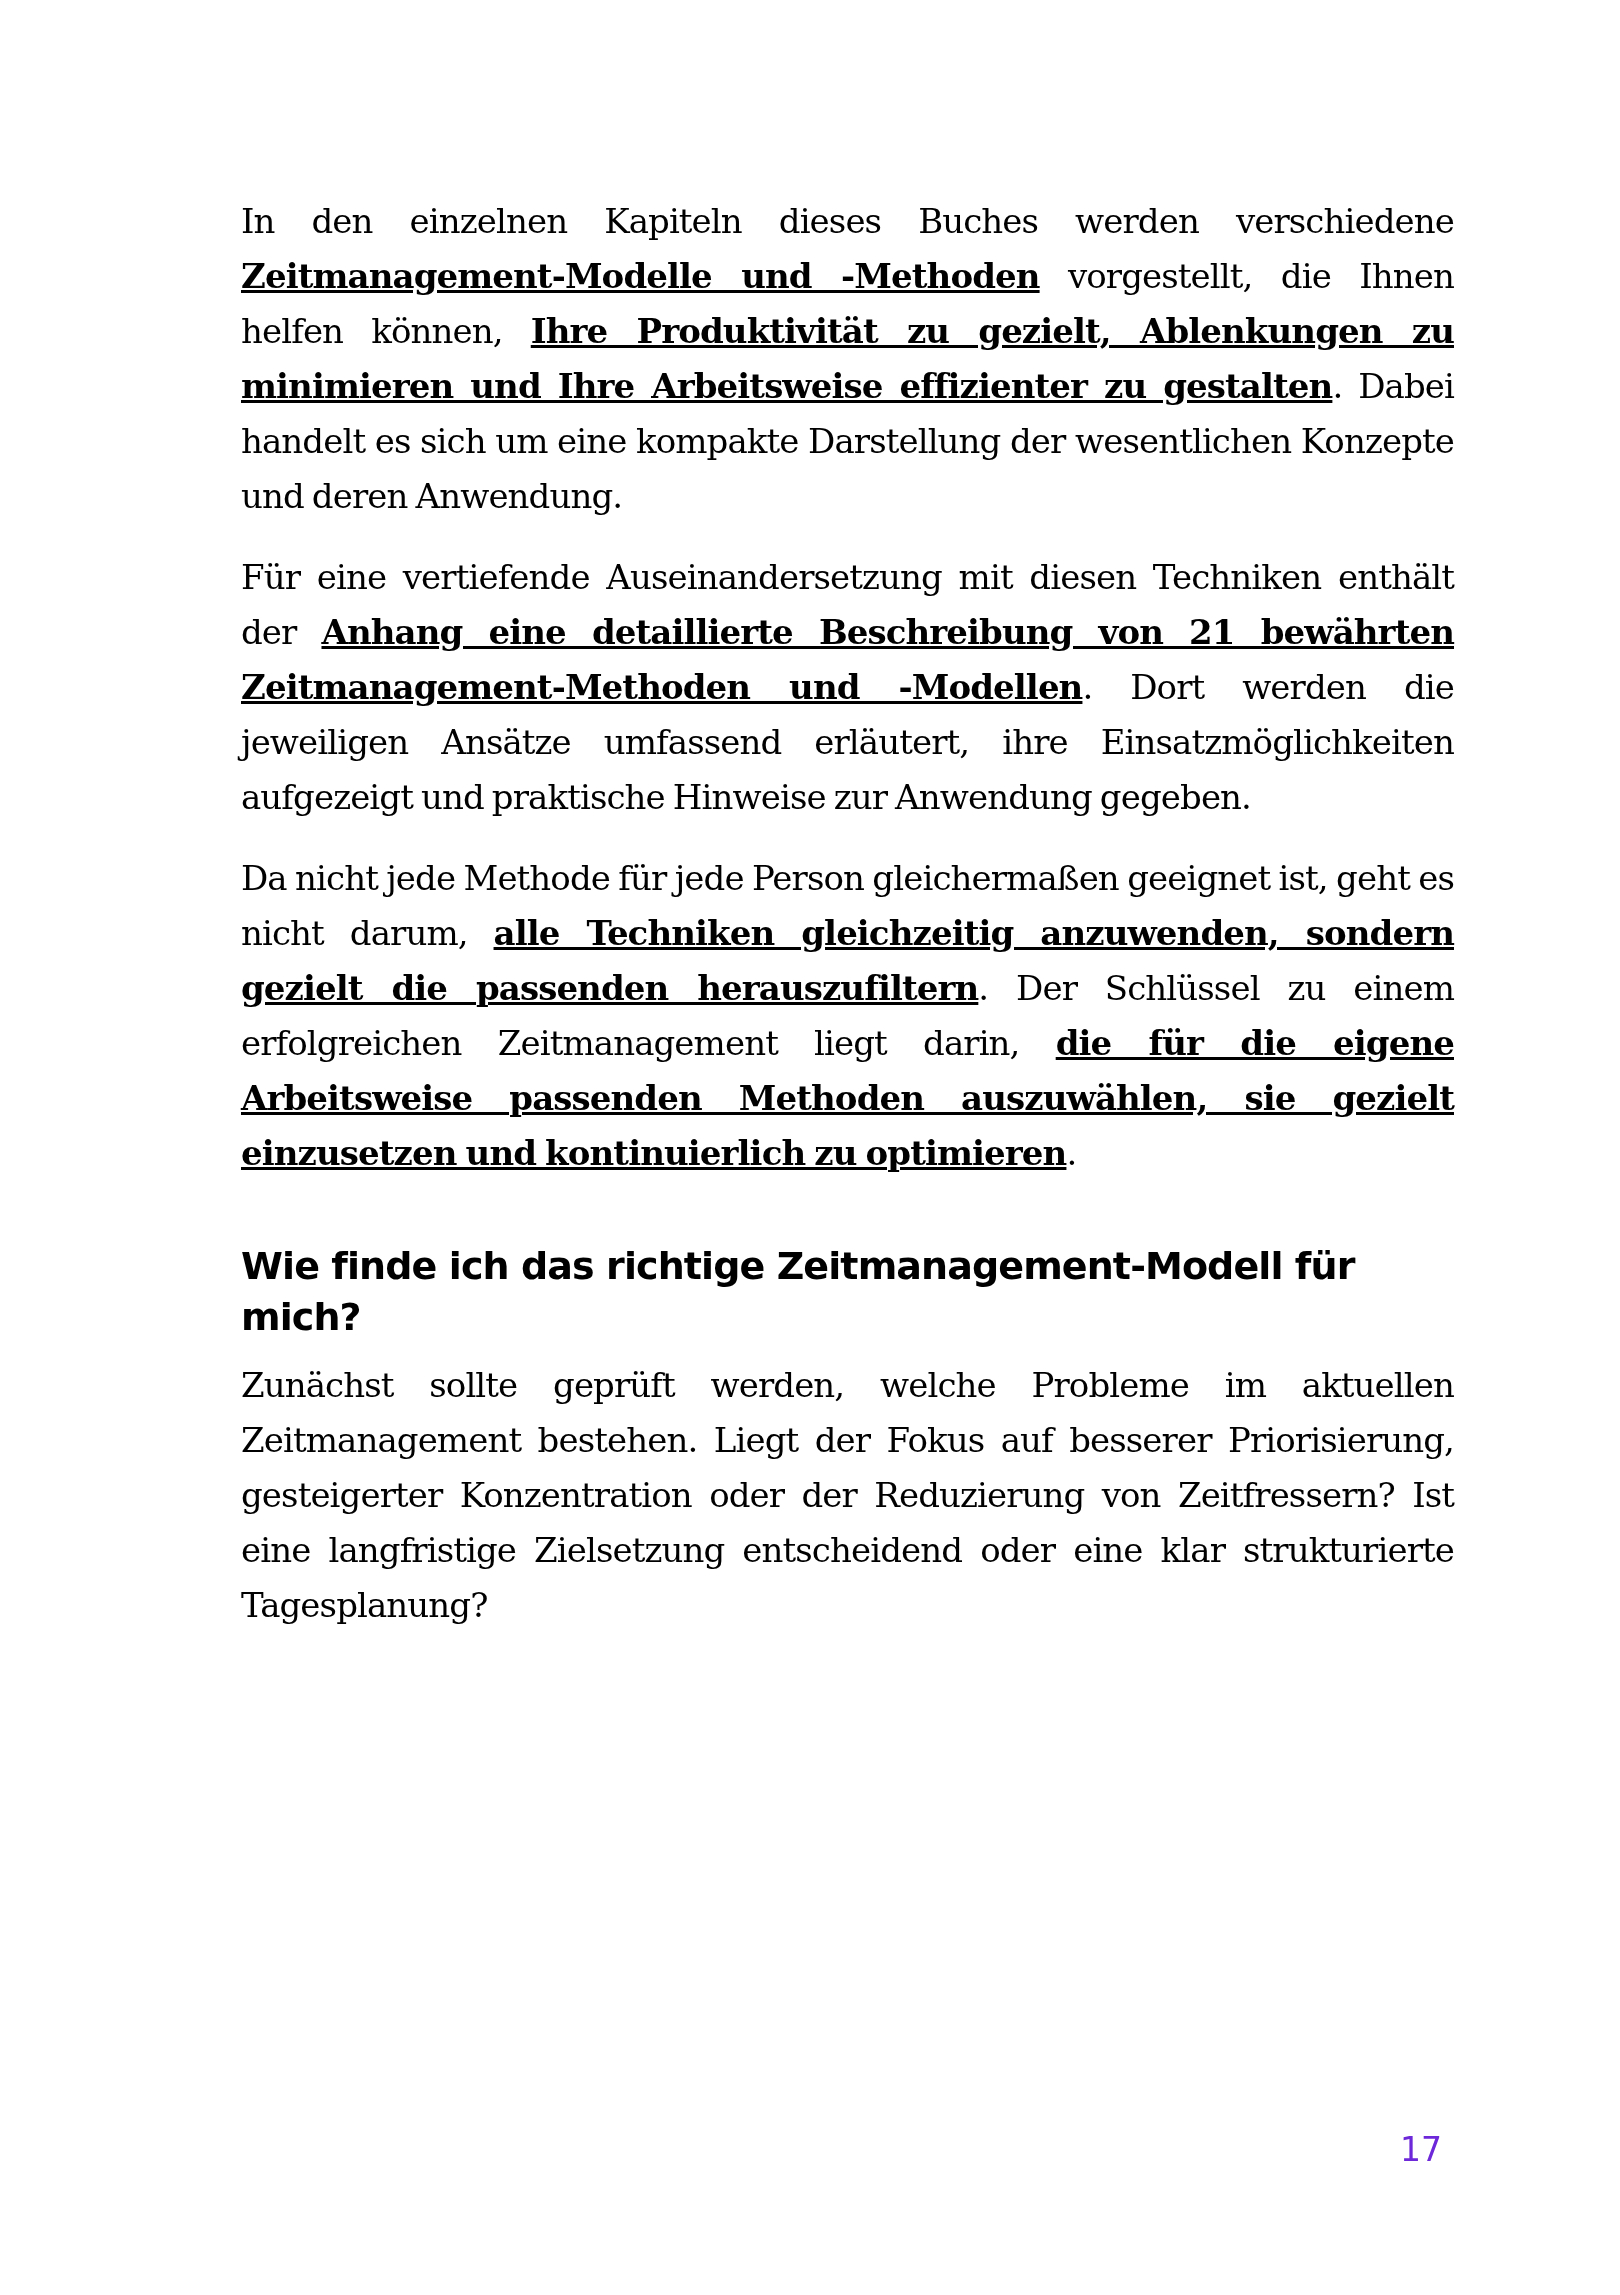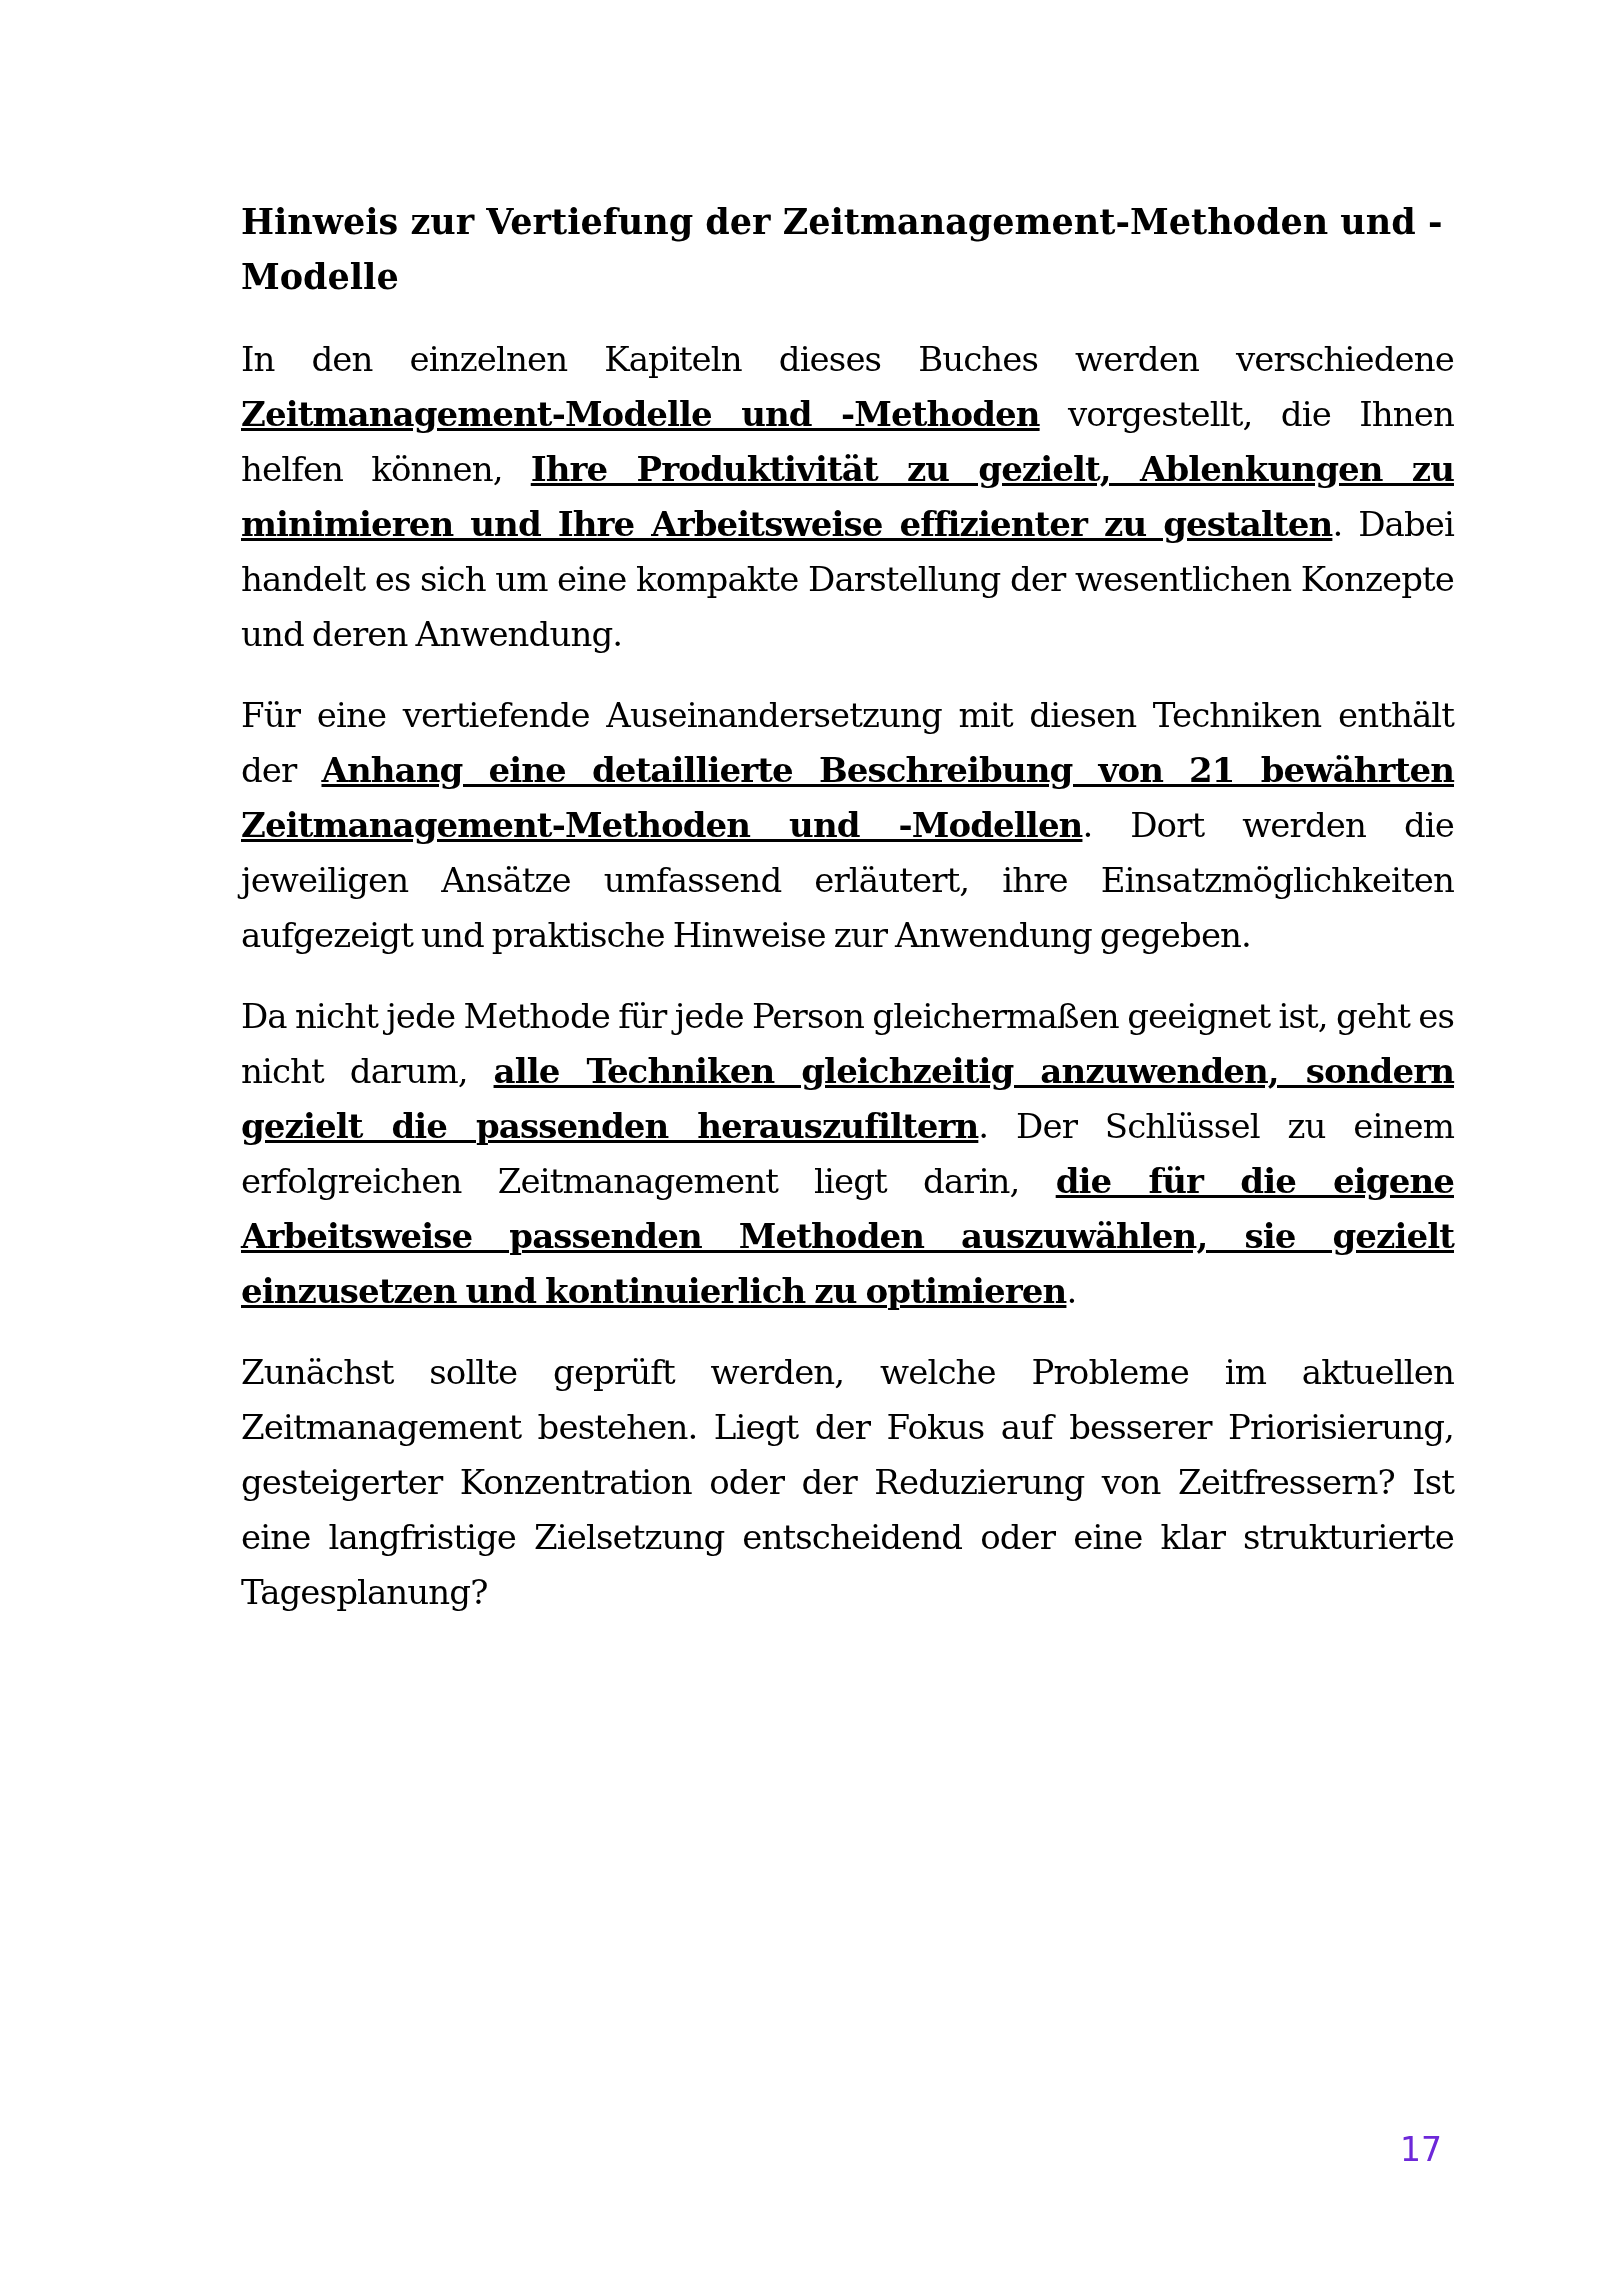--- a/index.html
+++ b/index.html
@@ -20,26 +20,26 @@
   .step-body { margin-top: 15px; }
   .page-number {
     position: absolute; top: 2130px; right: 178px;
     font-family: "DejaVu Sans", sans-serif; font-size: 33px; color: #6d28d9;
   }
 </style>
 </head>
 <body>
 
 <div class="page">
-  <div class="notice-title">Hinweis zur Vertiefung der Zeitmanagement-Methoden und -Modelle</div>
 
   <p><span>In den einzelnen Kapiteln dieses Buches werden verschiedene </span><b>Zeitmanagement-Modelle und -Methoden</b><span> vorgestellt, die Ihnen helfen können, </span><b>Ihre Produktivität zu gezielt, Ablenkungen zu minimieren und Ihre Arbeitsweise effizienter zu gestalten</b><span>. Dabei handelt es sich um eine kompakte Darstellung der wesentlichen Konzepte und deren Anwendung.</span></p>
 
   <p><span>Für eine vertiefende Auseinandersetzung mit diesen Techniken enthält der </span><b>Anhang eine detaillierte Beschreibung von 21 bewährten Zeitmanagement-Methoden und -Modellen</b><span>. Dort werden die jeweiligen Ansätze umfassend erläutert, ihre Einsatzmöglichkeiten aufgezeigt und praktische Hinweise zur Anwendung gegeben.</span></p>
 
   <p><span>Da nicht jede Methode für jede Person gleichermaßen geeignet ist, geht es nicht darum, </span><b>alle Techniken gleichzeitig anzuwenden, sondern gezielt die passenden herauszufiltern</b><span>. Der Schlüssel zu einem erfolgreichen Zeitmanagement liegt darin, </span><b>die für die eigene Arbeitsweise passenden Methoden auszuwählen, sie gezielt einzusetzen und kontinuierlich zu optimieren</b><span>.</span></p>
 
+  <div class="section-heading">Wie finde ich das richtige Zeitmanagement-Modell für mich?</div>
 
   <p class="step-body">Zunächst sollte geprüft werden, welche Probleme im aktuellen Zeitmanagement bestehen. Liegt der Fokus auf besserer Priorisierung, gesteigerter Konzentration oder der Reduzierung von Zeitfressern? Ist eine langfristige Zielsetzung entscheidend oder eine klar strukturierte Tagesplanung?</p>
 </div>
 
 <div class="page-number">17</div>
 
 
 </body></html>

